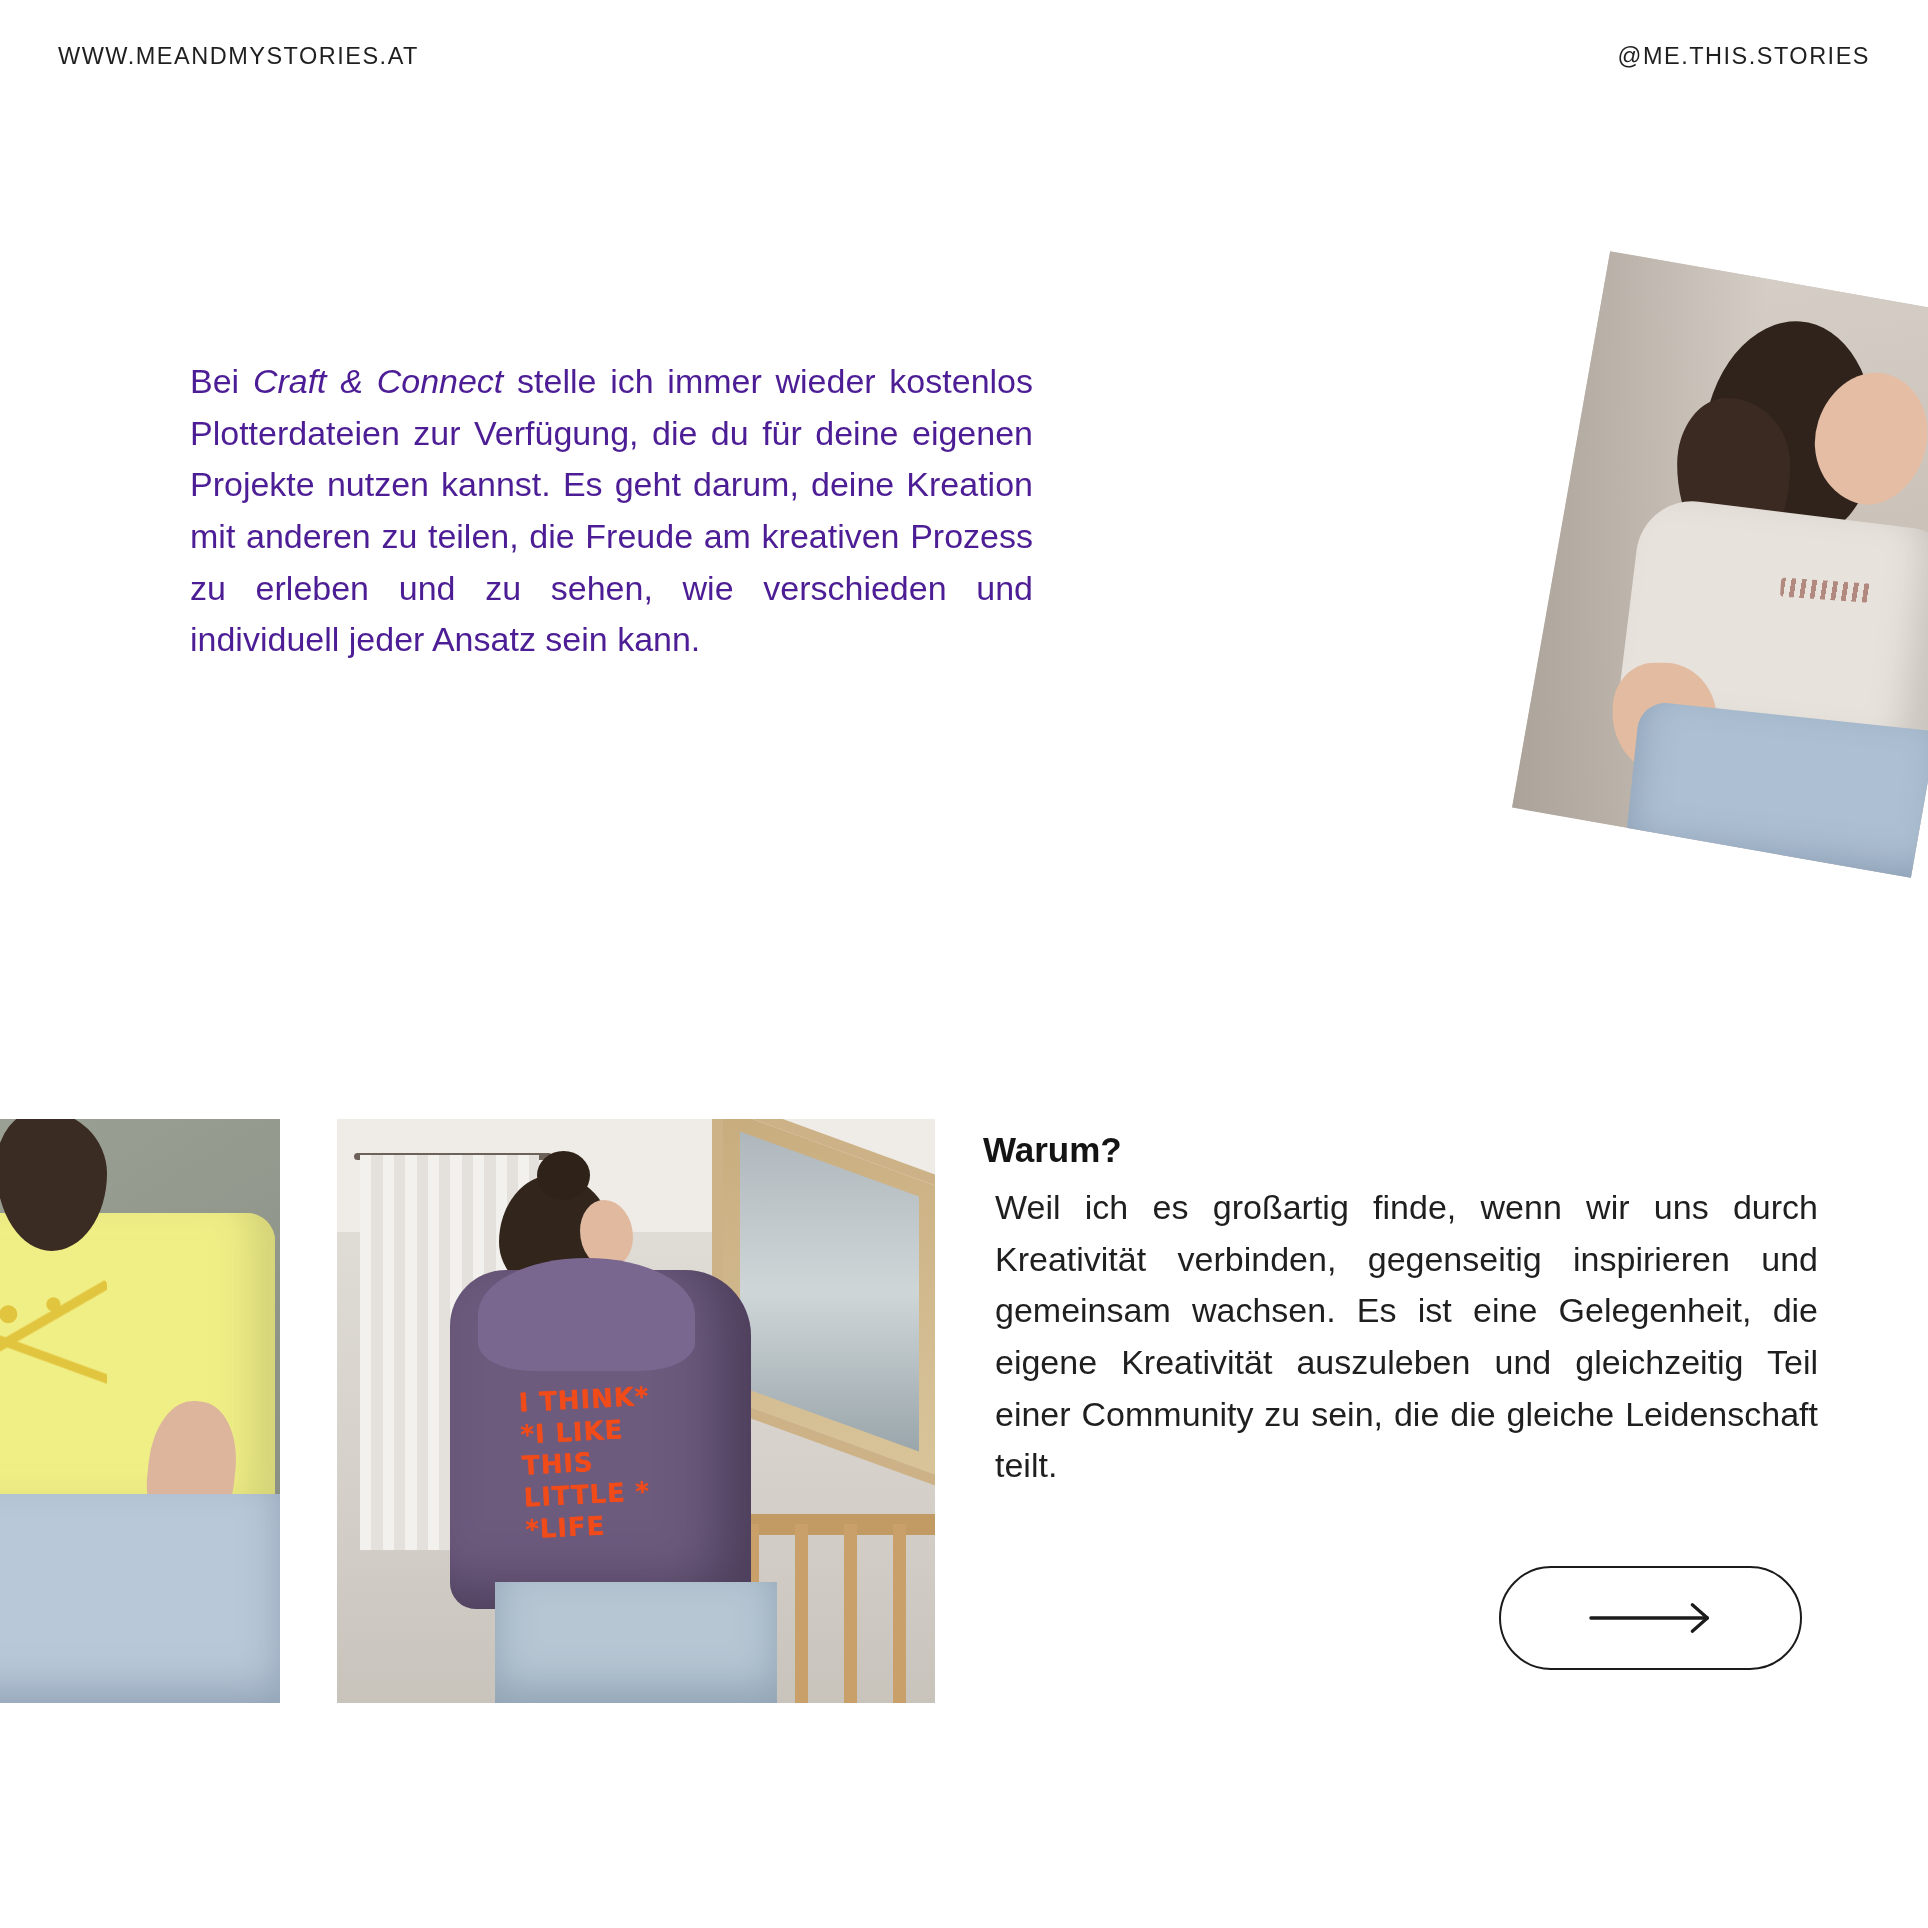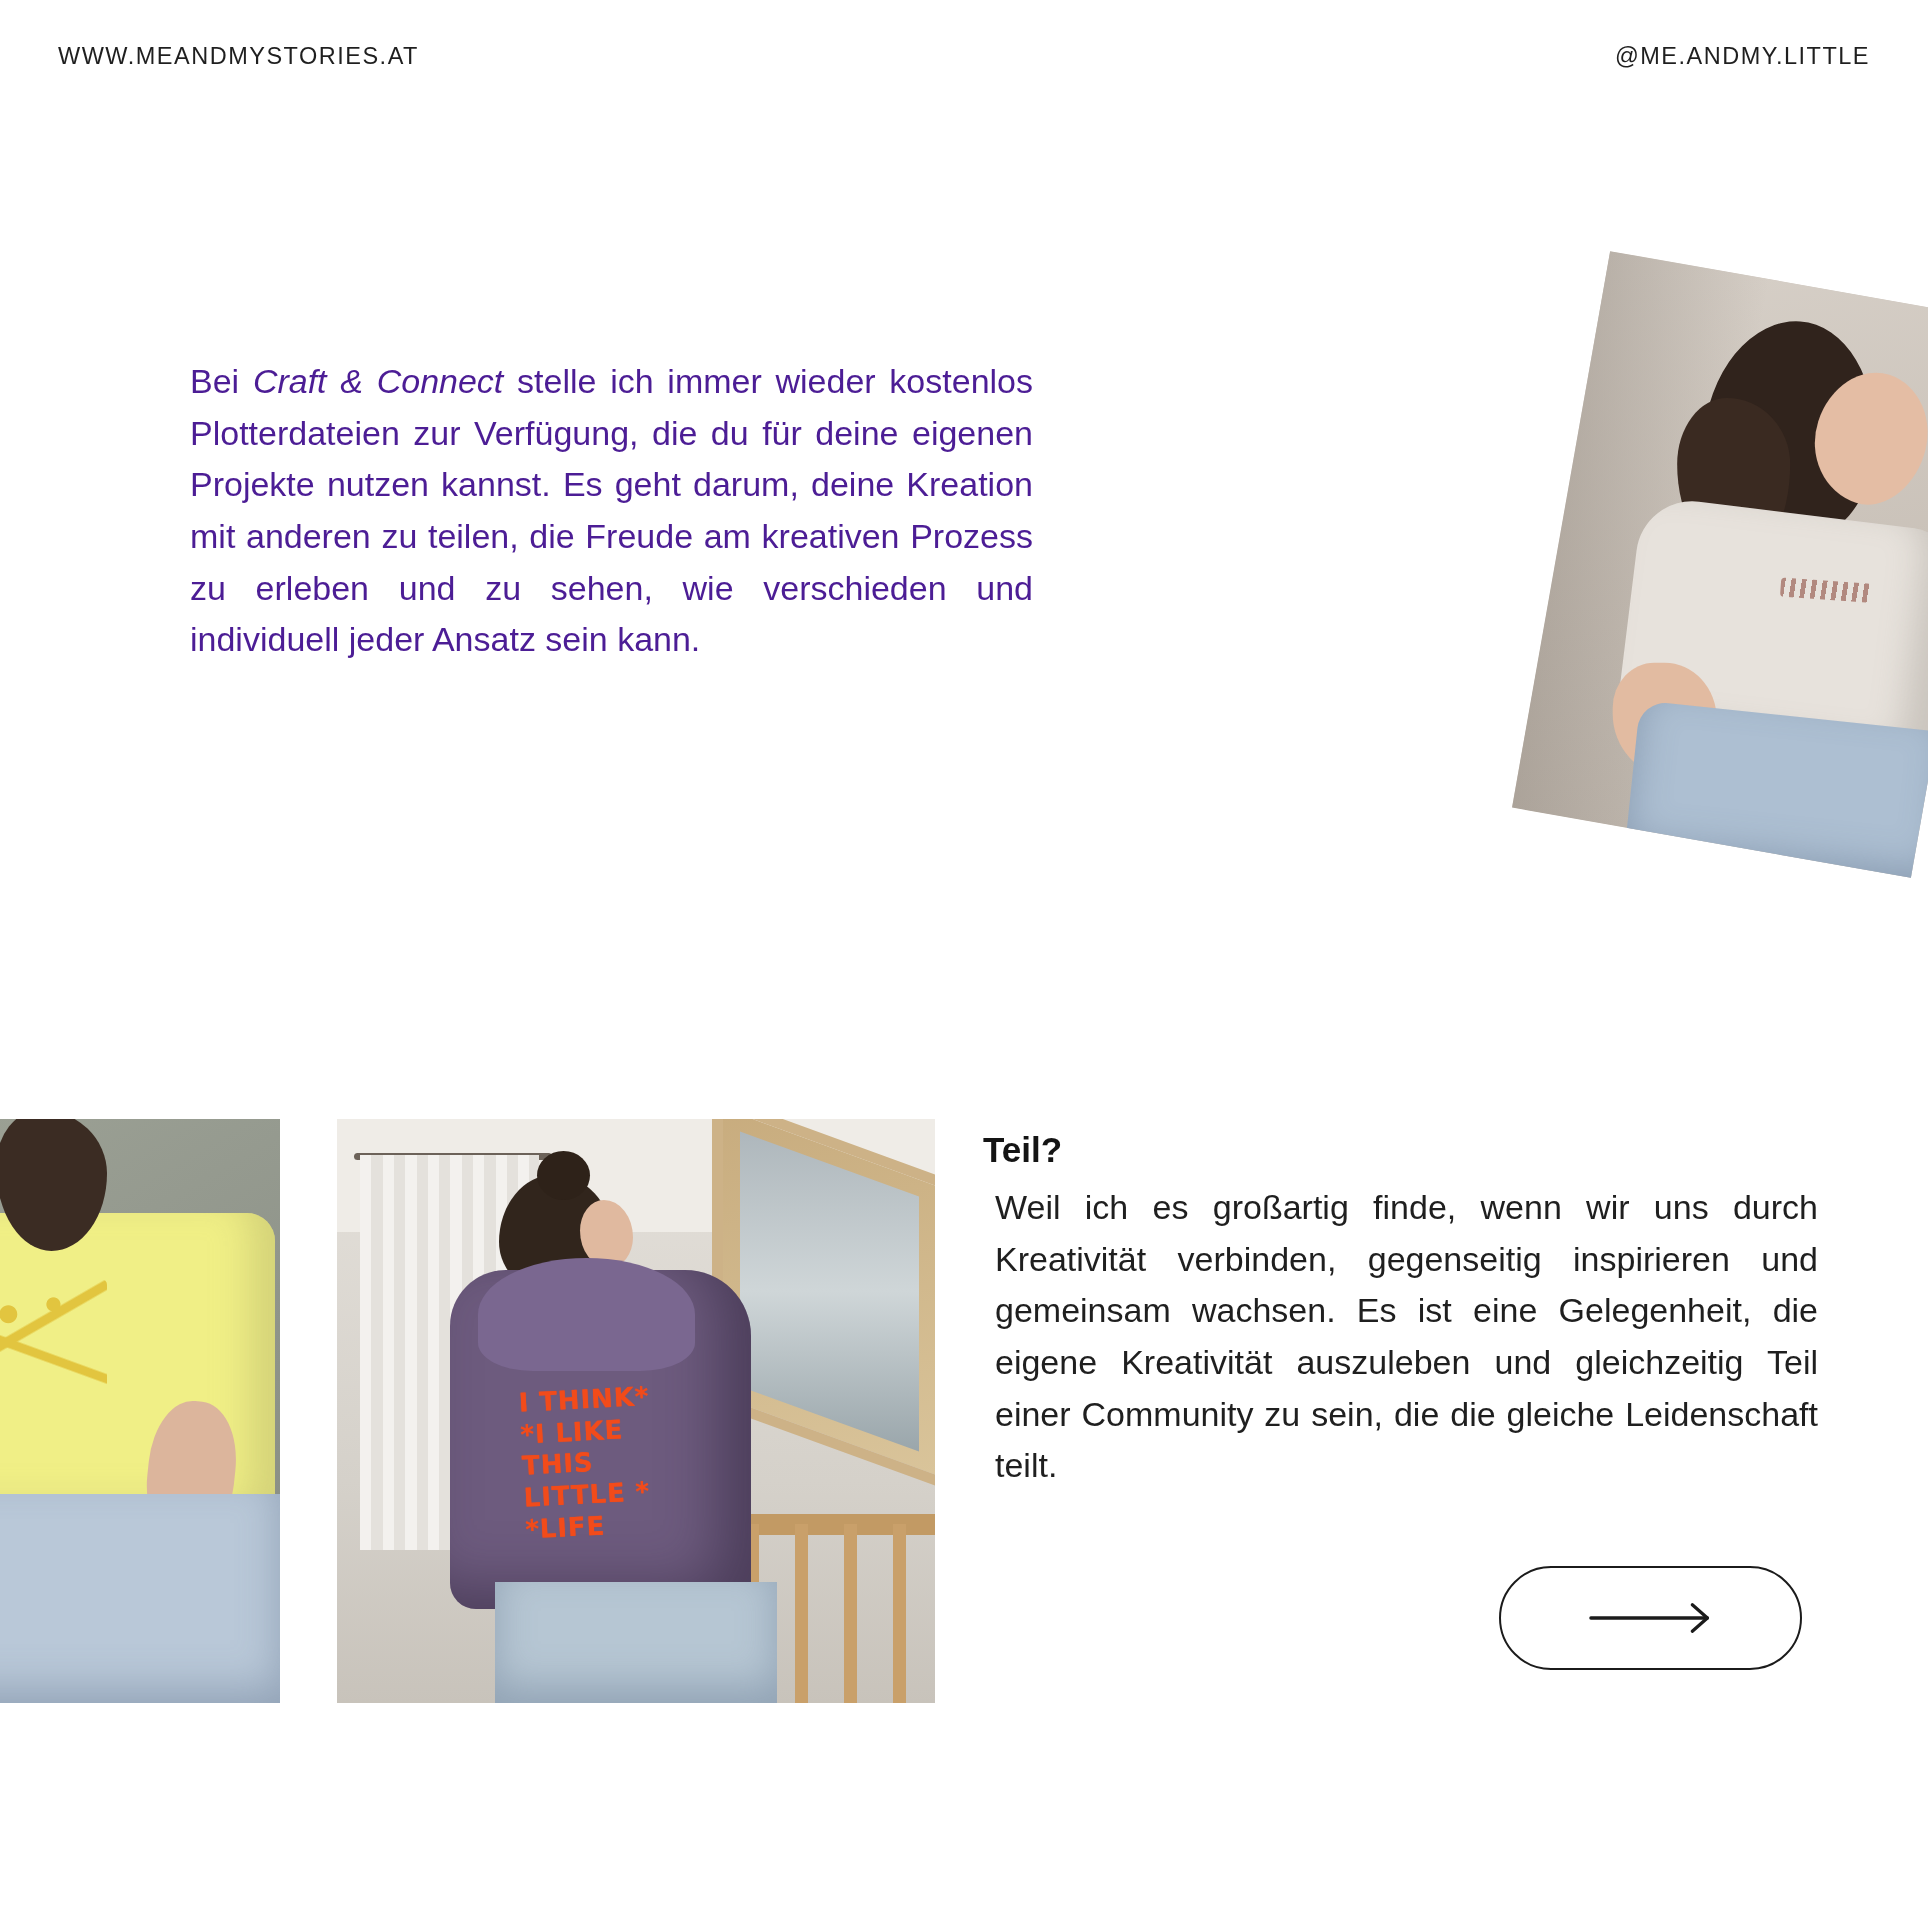--- a/index.html
+++ b/index.html
@@ -415,21 +415,21 @@
   }
   .arrow-btn svg {
     display: block;
   }
 </style>
 </head>
 <body>
 
 <div class="header">
   <div class="header-text">WWW.MEANDMYSTORIES.AT</div>
-  <div class="header-text">@ME.ANDMY.LITTLE</div>
+  <div class="header-text">@ME.THIS.STORIES</div>
 </div>
 
 <div class="hero">
   <p class="hero-body"><span>Bei </span><span class="em">Craft &amp; Connect</span><span> stelle ich immer wieder kostenlos Plotterdateien zur Verfügung, die du für deine eigenen Projekte nutzen kannst. Es geht darum, deine Kreation mit anderen zu teilen, die Freude am kreativen Prozess zu erleben und zu sehen, wie verschieden und individuell jeder Ansatz sein kann.</span></p>
 </div>
 
 <div class="portrait">
   <div class="wall"></div>
   <div class="wall-shadow"></div>
   <div class="hair"></div>
@@ -469,21 +469,21 @@
   <div class="print">
     <div>I THINK*</div>
     <div>*I LIKE</div>
     <div>THIS</div>
     <div>LITTLE *</div>
     <div>*LIFE</div>
   </div>
 </div>
 
 <div class="warum">
-  <h2 class="warum-title">Teil?</h2>
+  <h2 class="warum-title">Warum?</h2>
   <p class="warum-body">Weil ich es großartig finde, wenn wir uns durch Kreativität verbinden, gegenseitig inspirieren und gemeinsam wachsen. Es ist eine Gelegenheit, die eigene Kreativität auszuleben und gleichzeitig Teil einer Community zu sein, die die gleiche Leidenschaft teilt.</p>
 </div>
 
 <button class="arrow-btn">
   <span>
     <svg width="124" height="34" viewBox="0 0 132 36" fill="none" xmlns="http://www.w3.org/2000/svg">
       <path d="M2 18 H126" stroke="#1b1b1b" stroke-width="3.5" stroke-linecap="round"></path>
       <path d="M110 4 L126 18 L110 32" stroke="#1b1b1b" stroke-width="3.5" stroke-linecap="round" stroke-linejoin="round" fill="none"></path>
     </svg>
   </span>

